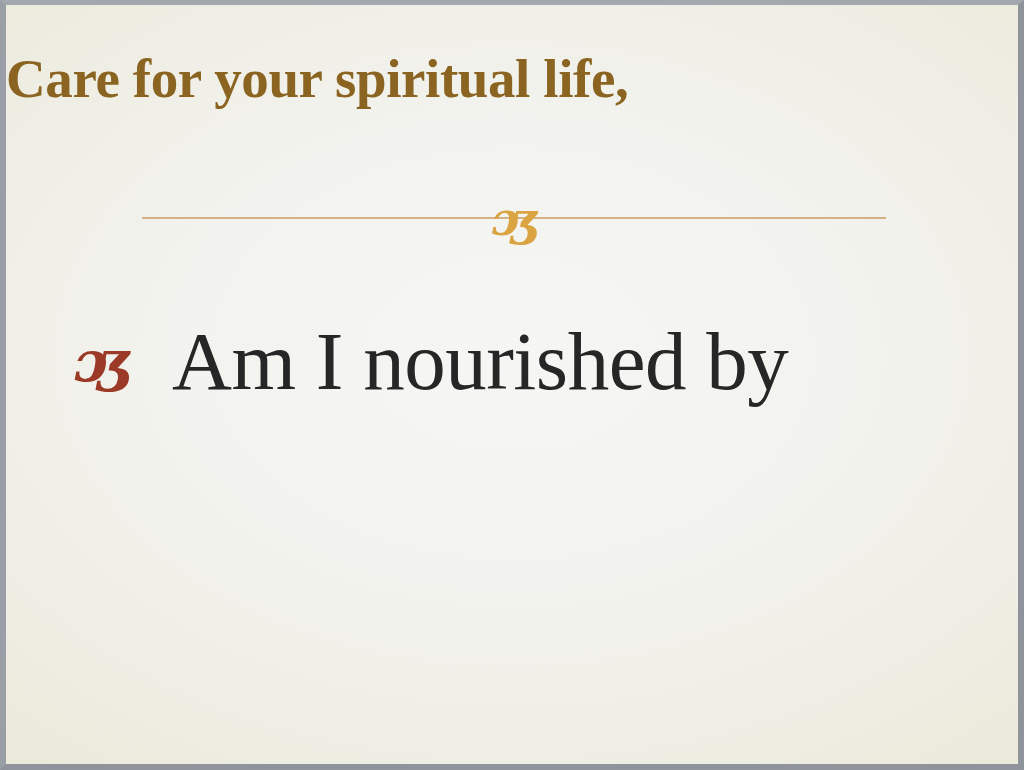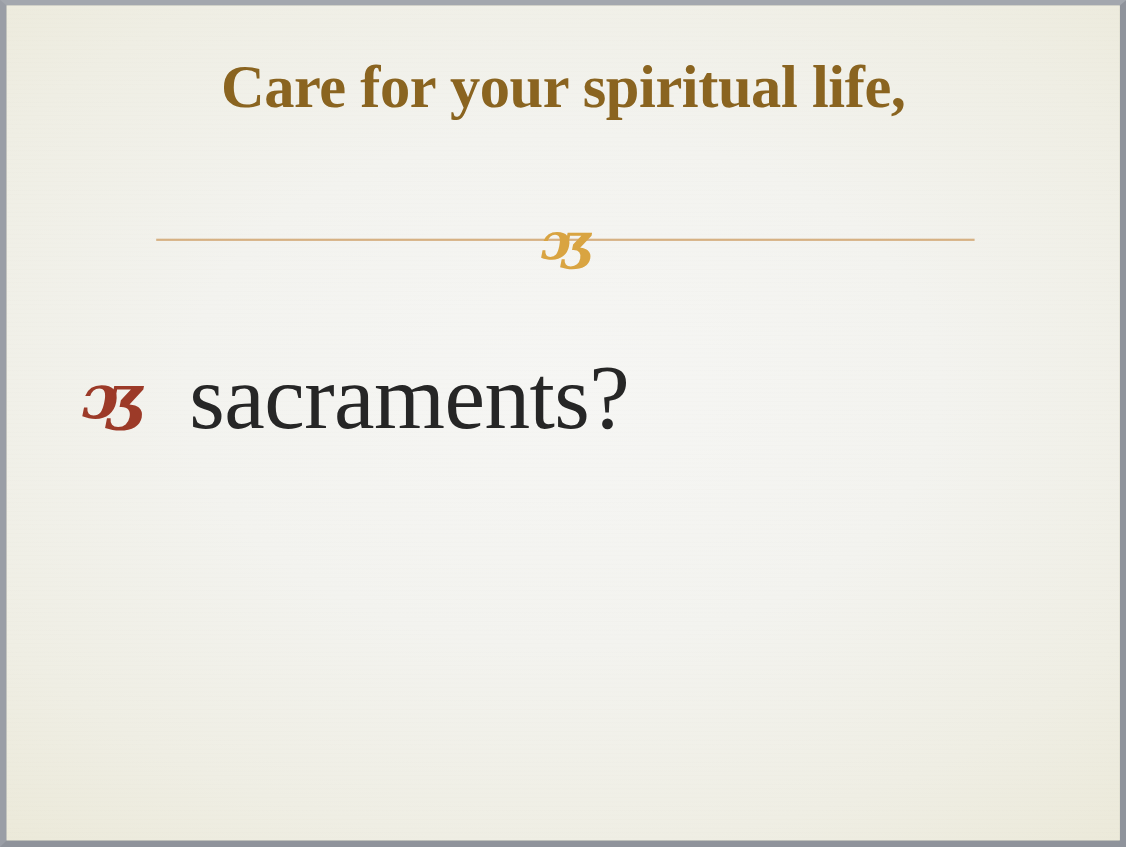--- a/index.html
+++ b/index.html
@@ -57,21 +57,21 @@
     position: absolute;
     inset: 0;
   }
 
   
   #title-block {
     position: absolute;
     top: 38px;
     left: 0;
     width: 1012px;
-    text-align: center;
+    text-align: left;
   }
   .title-line {
     color: #8a6420;
     font-family: "Liberation Serif", "DejaVu Serif", serif;
     font-weight: bold;
     font-size: 55px;
     line-height: 72px;
     letter-spacing: -0.4px;
     white-space: nowrap;
   }
@@ -154,18 +154,18 @@
     </div>
 
     <div id="divider">
       <div id="divider-rule"></div>
       <div id="divider-ornament">ɔʒ</div>
     </div>
 
     <div id="body-block">
       <div id="body-bullet">ɔʒ</div>
       <div id="body-text">
-        <div class="body-line">sacraments?</div>
+        <div class="body-line">Am I nourished by</div>
       </div>
     </div>
 
   </div>
 </div>
 
 </body></html>

